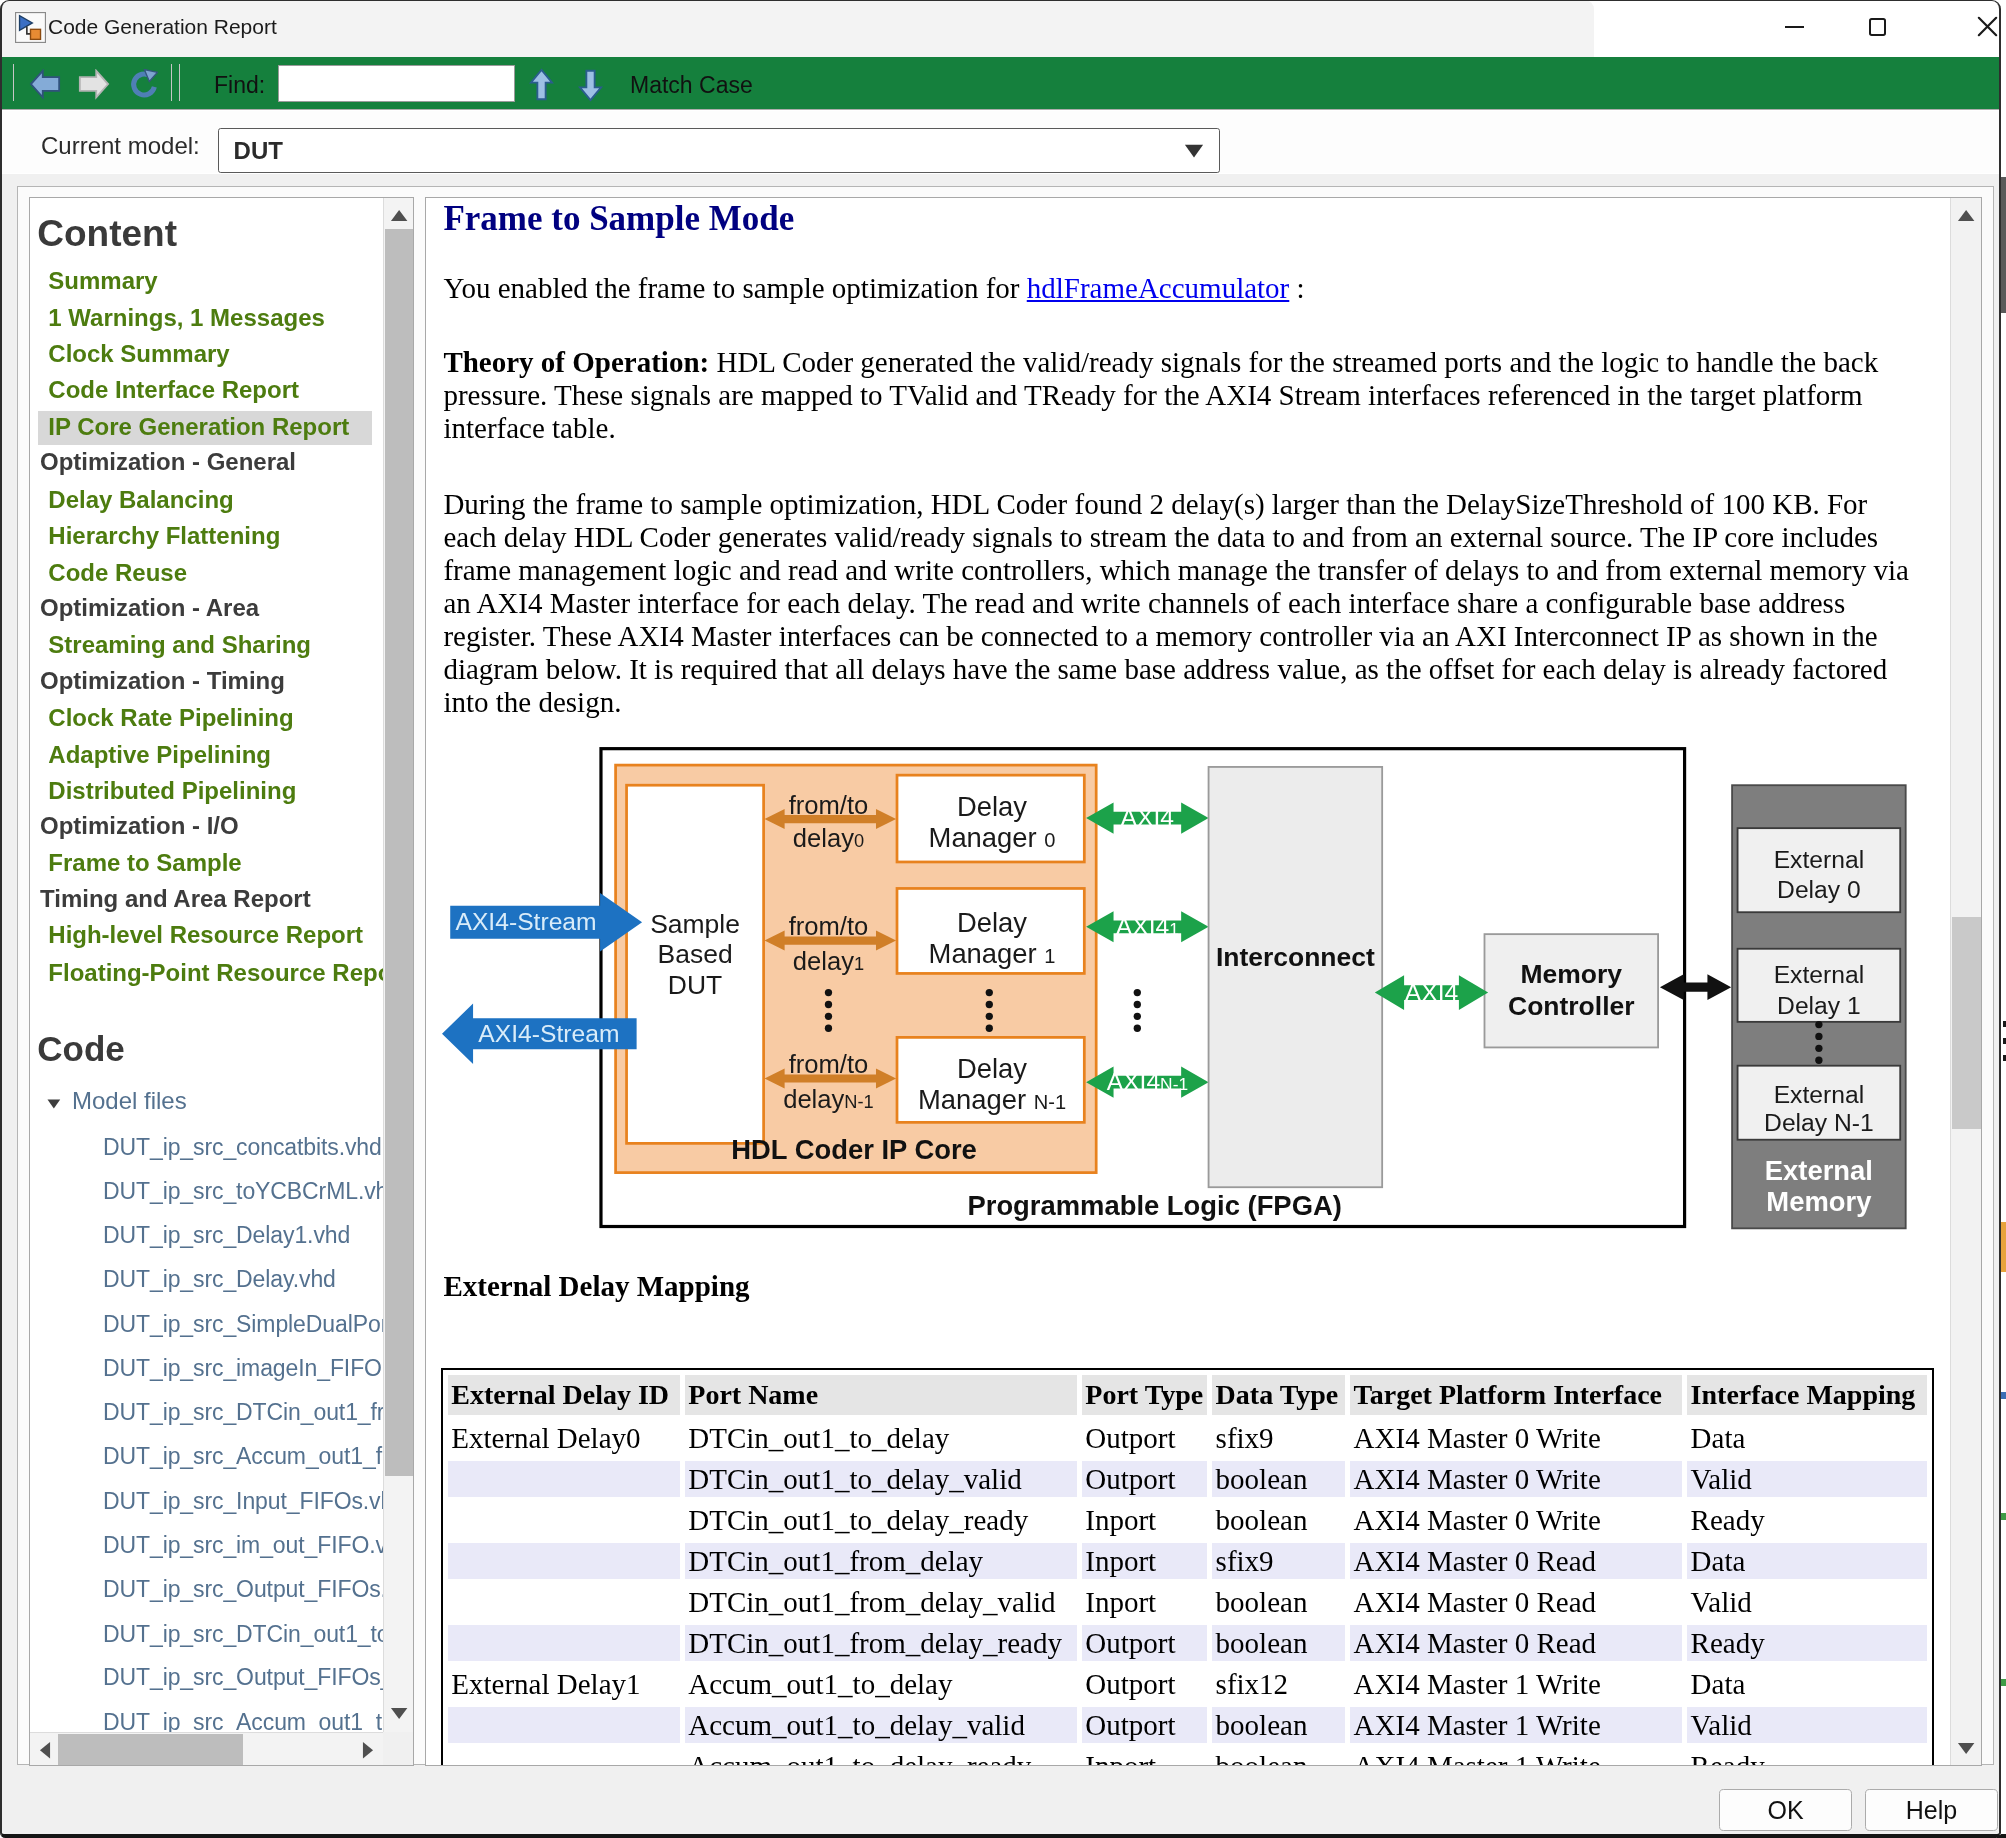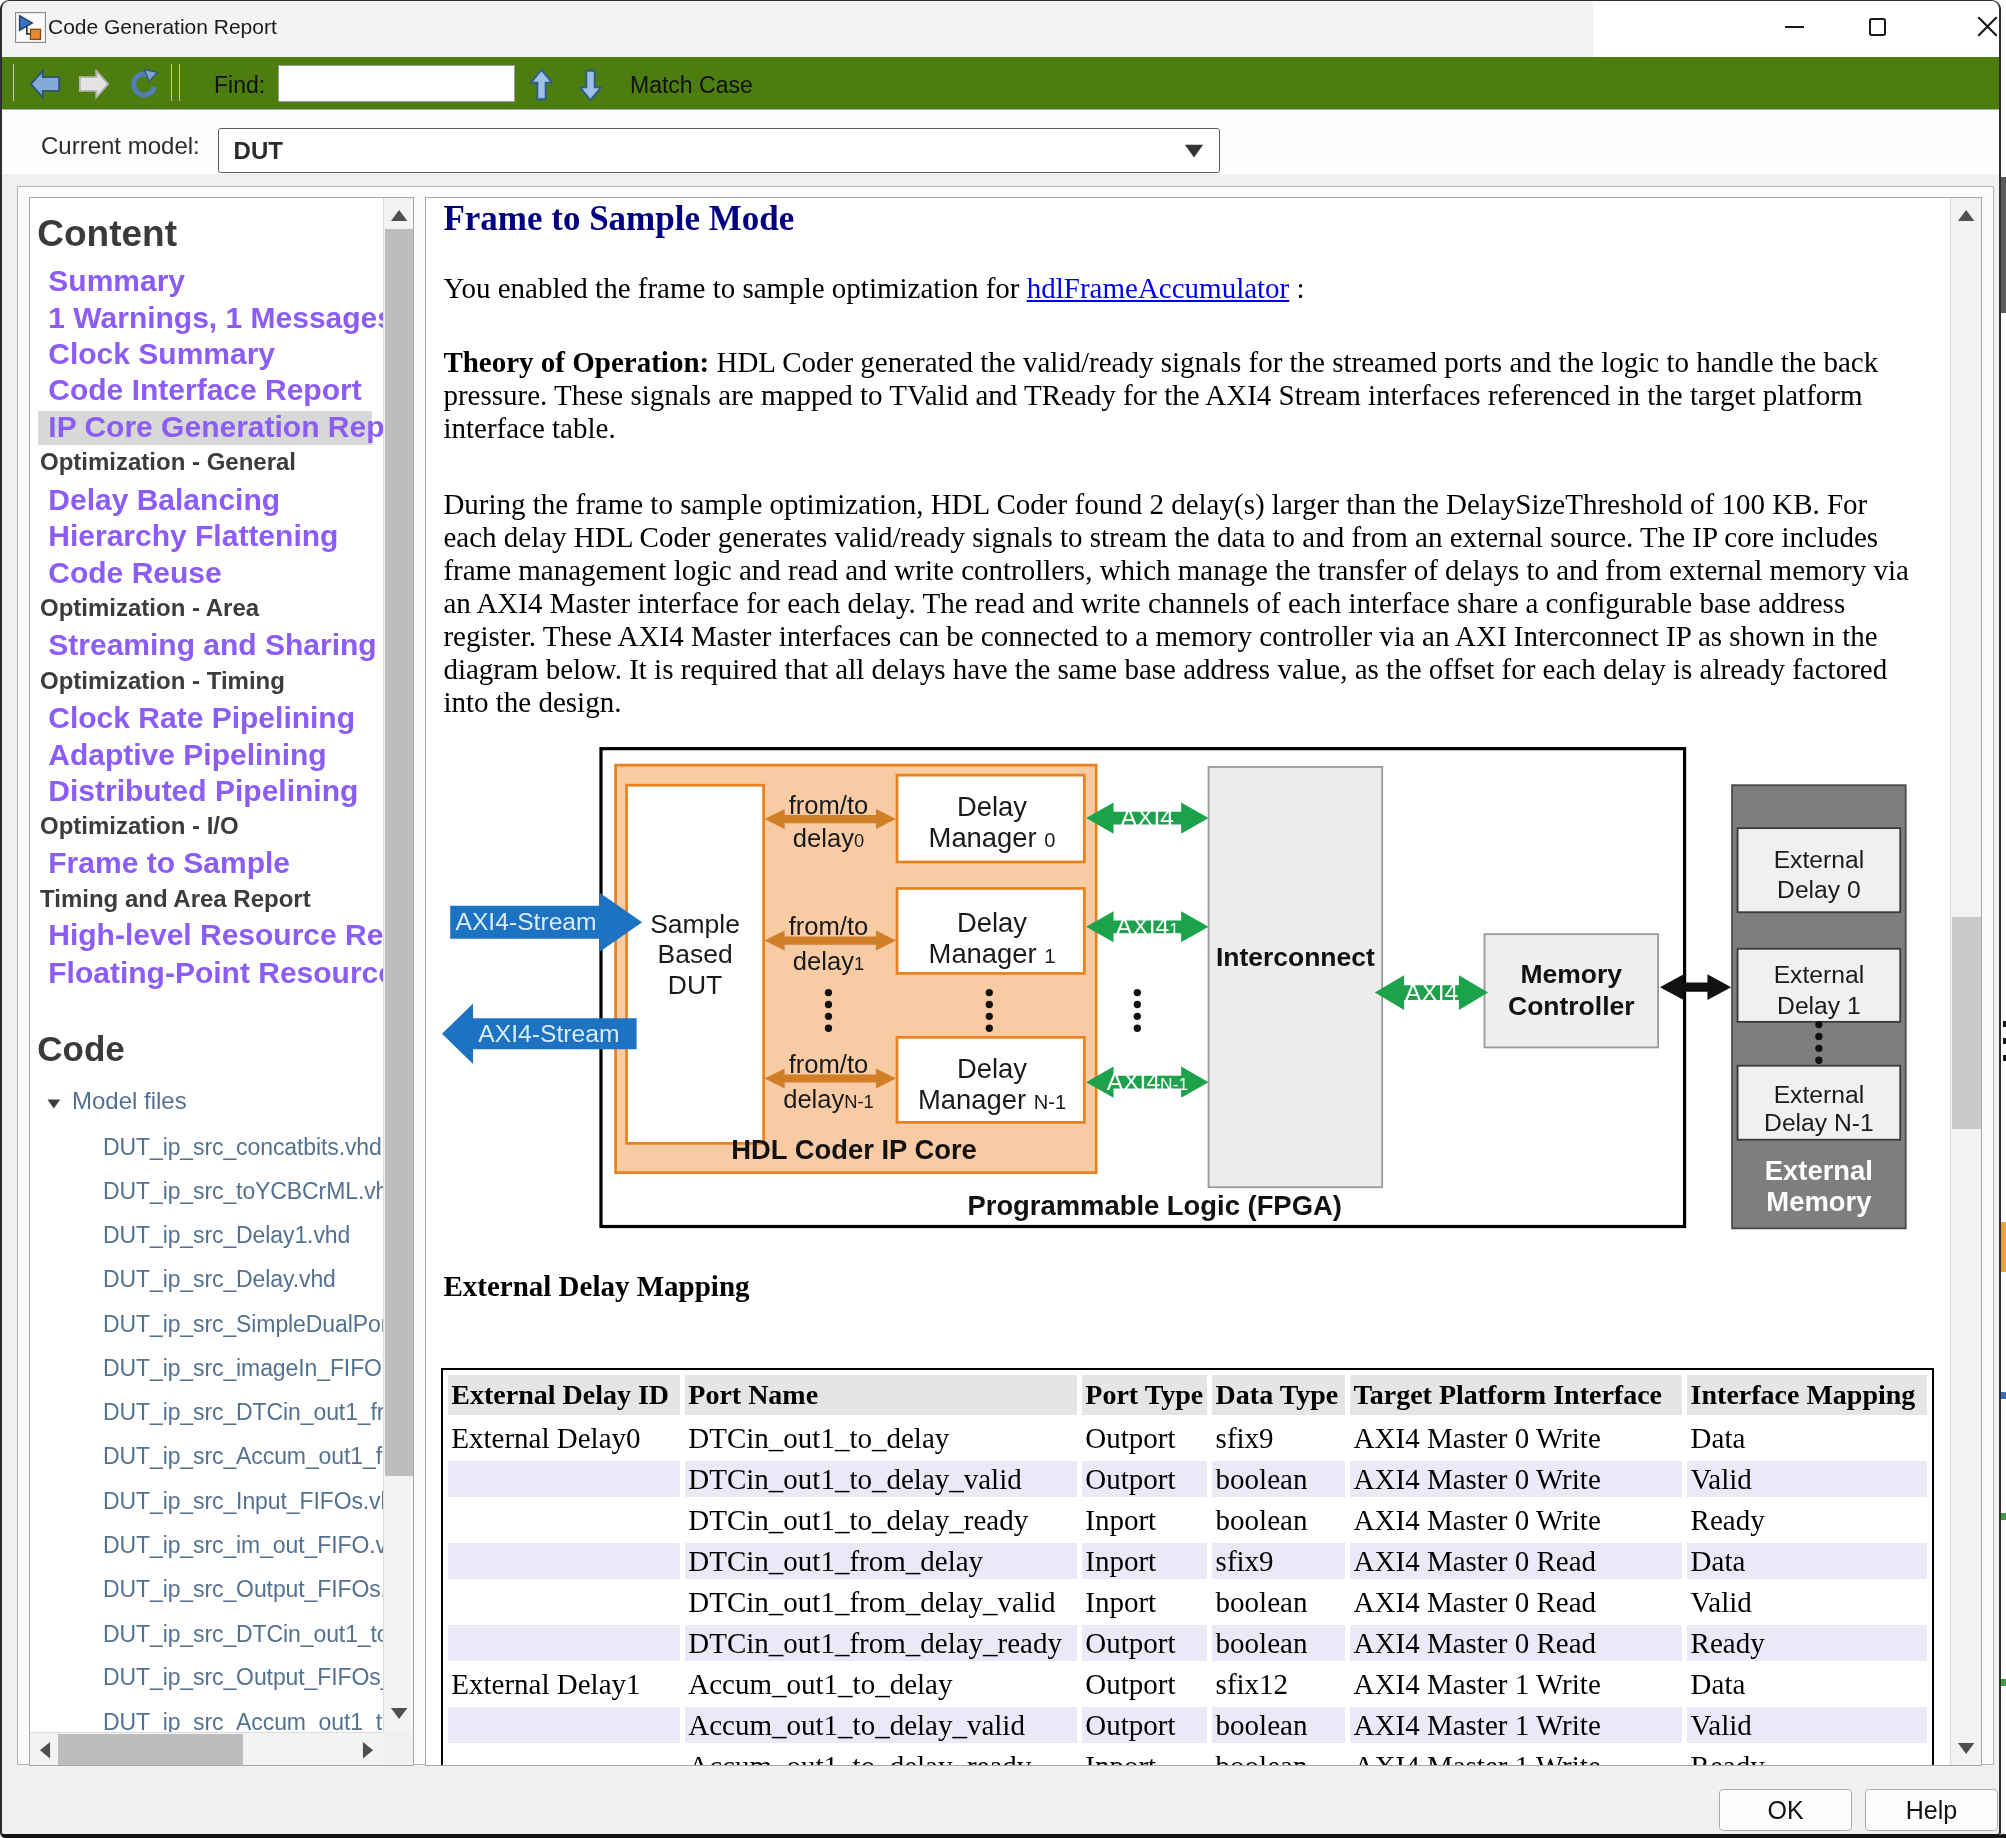--- a/index.html
+++ b/index.html
@@ -1,19 +1,19 @@
 <!DOCTYPE html>
 <html style="font-size:14.6px"><head>
 <meta charset="utf-8">
 <style>
   * { margin:0; padding:0; box-sizing:border-box; }
   html,body { width:2007px; height:1838px; overflow:hidden; }
   body { position:relative; background:#ffffff; font-family:"Liberation Sans", sans-serif; }
   .abs { position:absolute; }
-  .sb-link { position:absolute; left:18.3px; font-size:30px; line-height:24px; font-weight:bold; color:#8b5cf6; white-space:nowrap; }
+  .sb-link { position:absolute; left:18.3px; font-size:24px; line-height:24px; font-weight:bold; color:#4d7c0f; white-space:nowrap; }
   .sb-hdr  { position:absolute; left:10px; font-size:24px; line-height:24px; font-weight:bold; color:#3c3c3c; white-space:nowrap; }
   .sb-file { position:absolute; left:73px; font-size:23px; line-height:24px; color:#54718f; letter-spacing:-0.1px; white-space:nowrap; }
   .serif { font-family:"Liberation Serif", serif; }
   .bp { position:absolute; left:17.4px; font-family:"Liberation Serif", serif; font-size:29px; line-height:33px; color:#000; white-space:nowrap; }
   table.serif { font-family:"Liberation Serif", serif; }
   table.serif th { background:#e5e5e5; text-align:left; font-weight:bold; font-size:28px; padding:0 3.7px; height:40px; white-space:nowrap; overflow:hidden; }
   table.serif td { padding:0 3.7px; height:36px; white-space:nowrap; overflow:hidden; }
   table.serif tr.lav td { background:#e9e9f8; }
 </style>
 </head>
@@ -43,21 +43,21 @@
 
   <div class="abs" style="left:1785px;top:25.6px;width:19px;height:2.7px;background:#1a1a1a;"></div>
 
   <div class="abs" style="left:1869px;top:18.3px;width:17.4px;height:17.4px;border:2.3px solid #1a1a1a;border-radius:2.7px;"></div>
 
   <svg class="abs" style="left:1977px;top:16.4px;" width="21" height="21" viewBox="0 0 23 23">
     <path d="M2 2 L21 21 M21 2 L2 21" stroke="#1a1a1a" stroke-width="2.4" stroke-linecap="round"></path>
   </svg>
 </div>
 
-<div id="toolbar" class="abs" style="left:0;top:57px;width:2001px;height:53px;background:#4d7c0f;border-bottom:1.8px solid #adadad;">
+<div id="toolbar" class="abs" style="left:0;top:57px;width:2001px;height:53px;background:#15803d;border-bottom:1.8px solid #adadad;">
   <div class="abs" style="left:12.8px;top:7.3px;width:0.9px;height:37px;background:#c6c6c6;"></div>
 
   <svg class="abs" style="left:29px;top:69px;margin-top:-57px;" width="33" height="31" viewBox="0 0 36 34">
     <path d="M15 2 L15 9 L33 9 L33 24 L15 24 L15 31 L2 16.5 Z" fill="#84abd7" stroke="#30527c" stroke-width="2"></path>
   </svg>
 
   <svg class="abs" style="left:77px;top:69px;margin-top:-57px;" width="33" height="31" viewBox="0 0 36 34">
     <path d="M21 2 L21 9 L3 9 L3 24 L21 24 L21 31 L34 16.5 Z" fill="#e3e3e3" stroke="#b4b4b4" stroke-width="2"></path>
   </svg>
 

